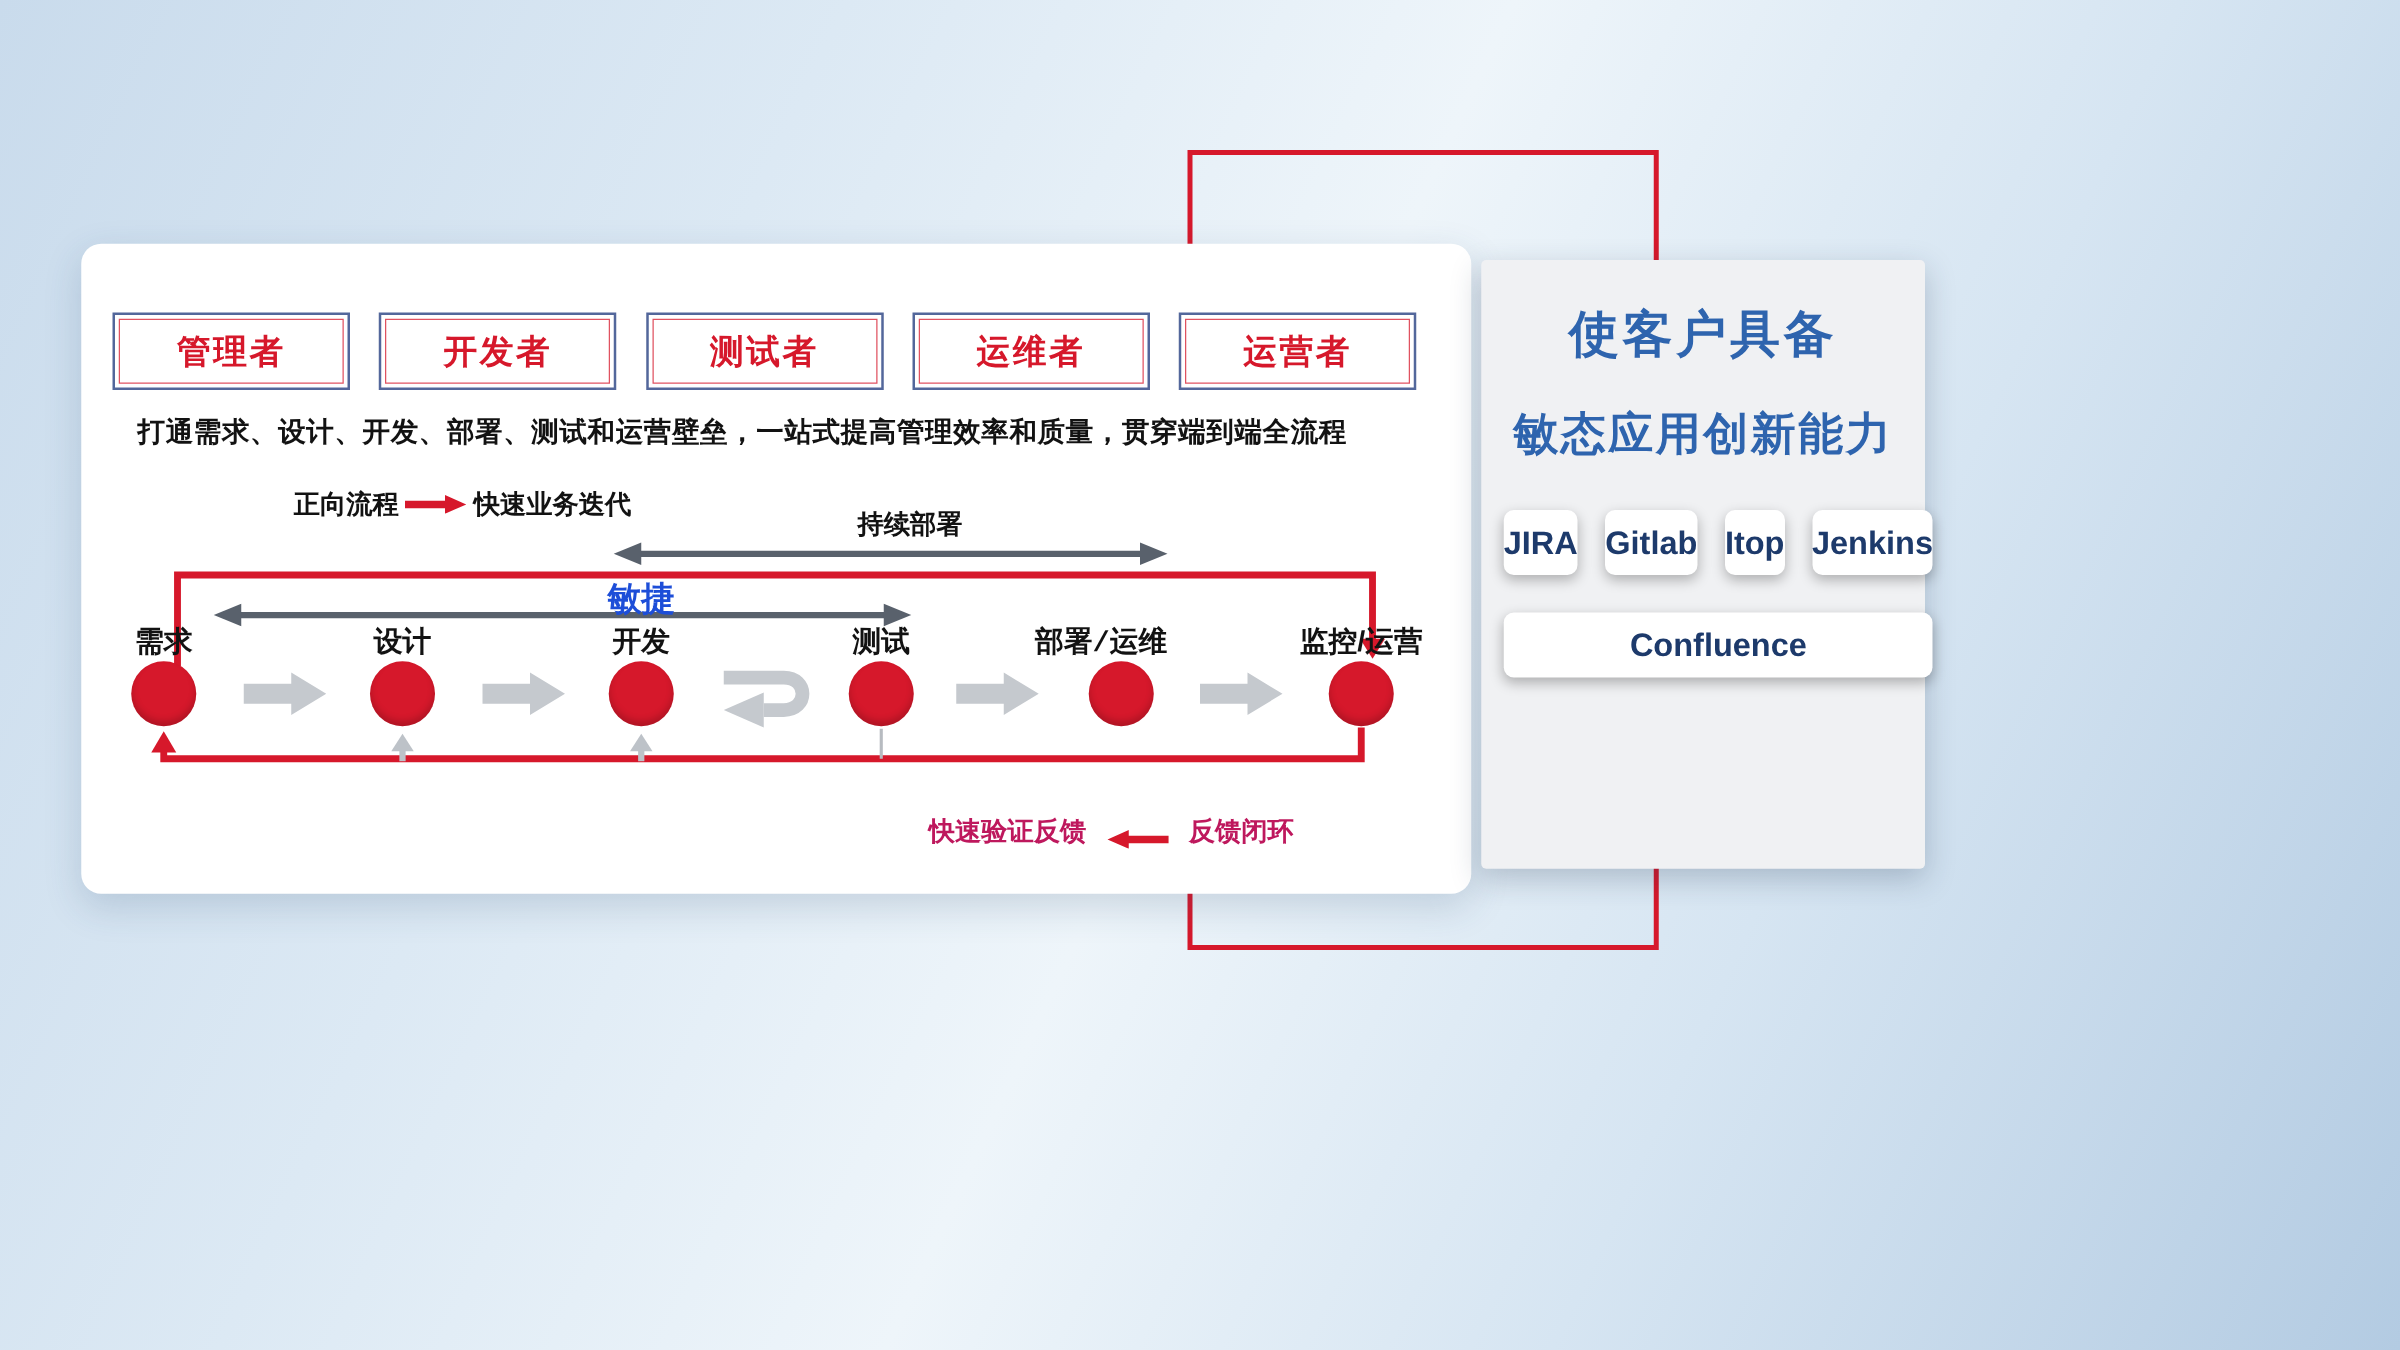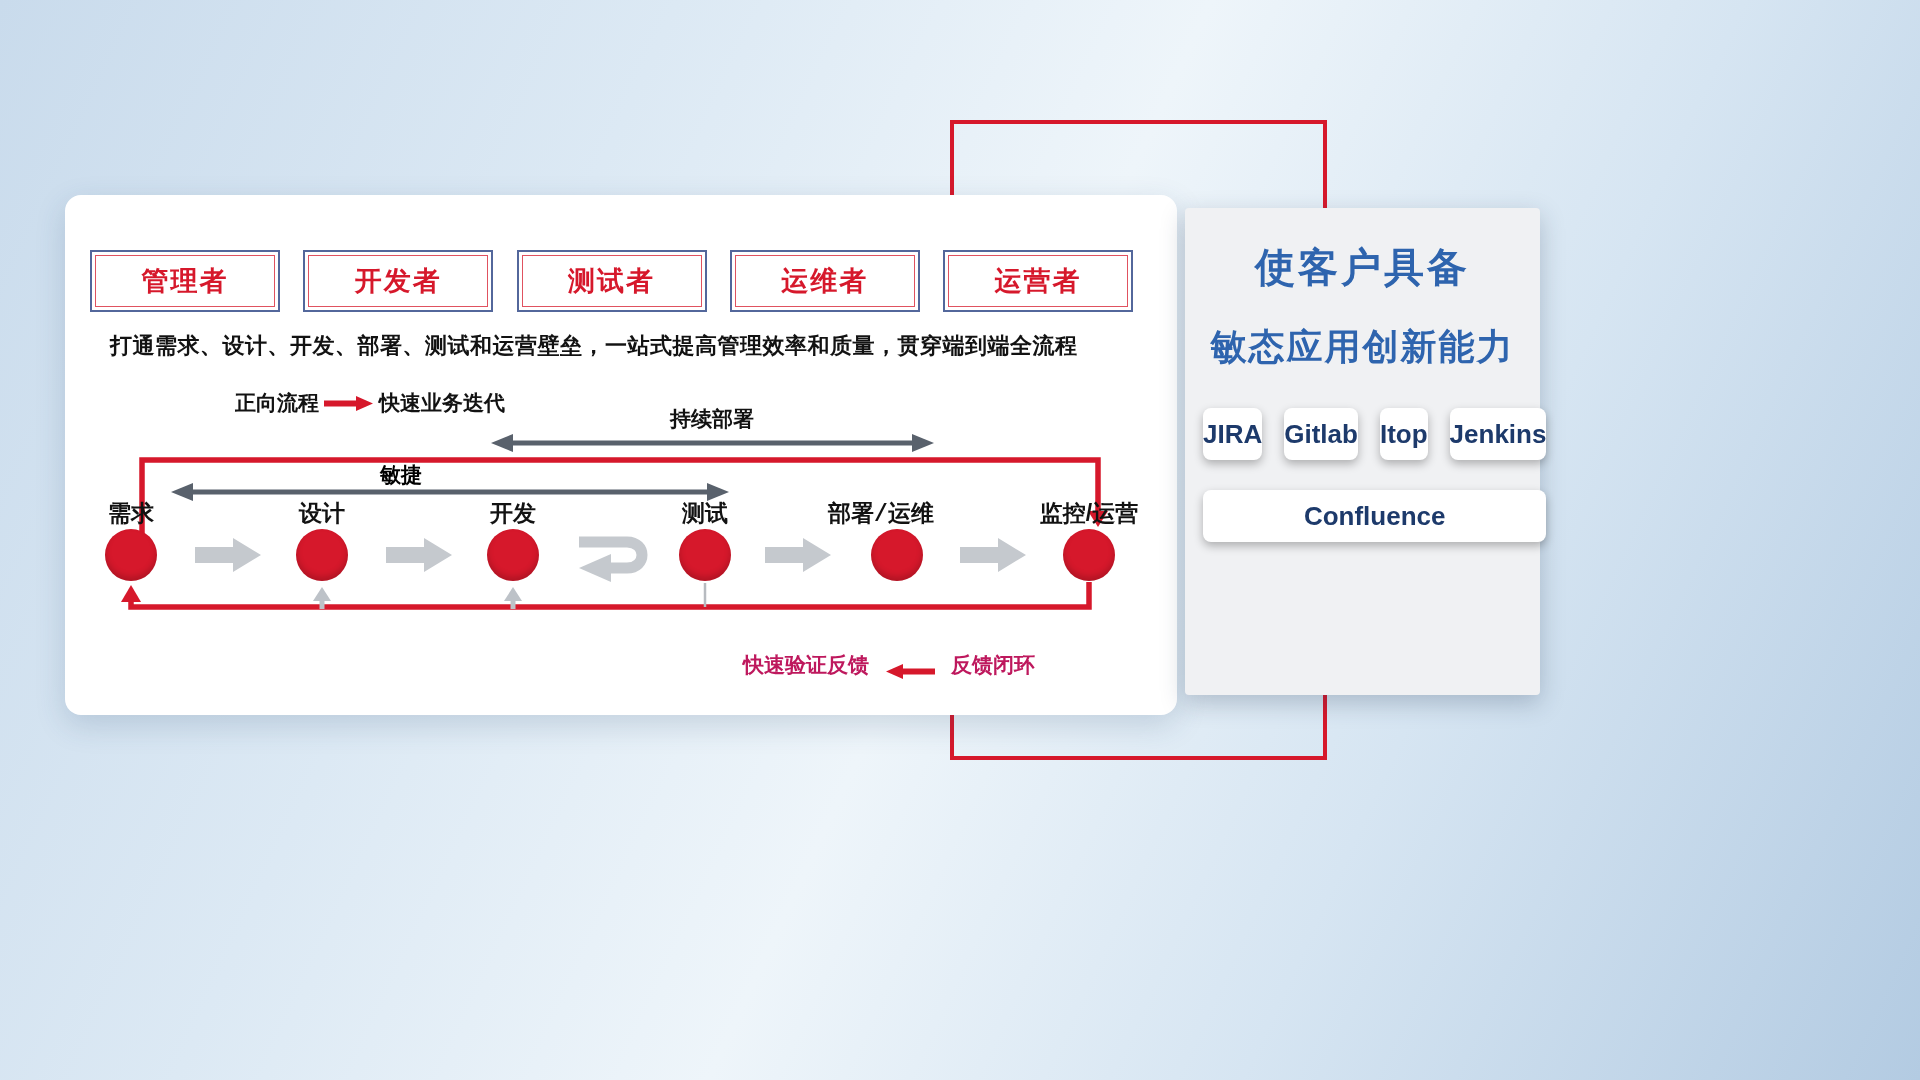--- a/index.html
+++ b/index.html
@@ -52,26 +52,26 @@
 
   .forward-legend{
     position:absolute;left:170px;top:194px;
     display:flex;align-items:center;gap:5px;
     font-size:21px;font-weight:bold;color:#121212;
   }
 
   .flow-svg{position:absolute;left:0;top:0;width:1112px;height:520px;pointer-events:none;}
 
   .cd-label{
-    position:absolute;left:567px;top:210px;width:160px;text-align:center;
+    position:absolute;left:583px;top:210px;width:160px;text-align:center;
     font-size:21px;font-weight:bold;color:#121212;
   }
   .agile-label{
-    position:absolute;left:315px;top:266px;width:160px;text-align:left;
-    font-size:21px;font-weight:bold;color:#000000;
+    position:absolute;left:315px;top:266px;width:160px;text-align:right;
+    font-size:27px;font-weight:bold;color:#1d4ed8;
   }
 
   .stage-label{
     position:absolute;top:303px;width:160px;text-align:center;
     font-size:23px;font-weight:bold;color:#121212;
   }
   .stage-label.s0{left:-14px;}
   .stage-label.s1{left:177px;}
   .stage-label.s2{left:368px;text-align:center;}
   .stage-label.s3{left:560px;}

